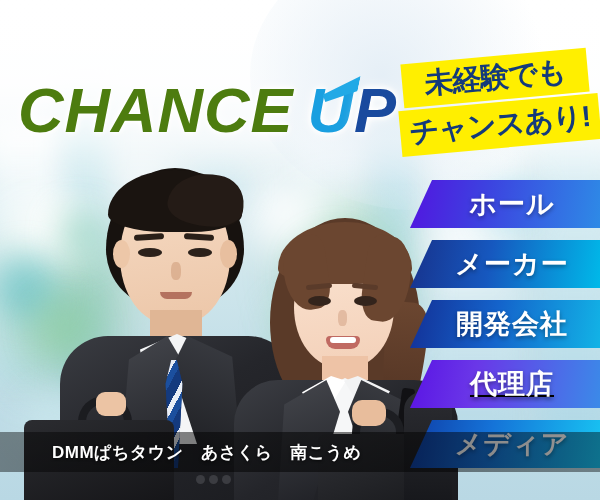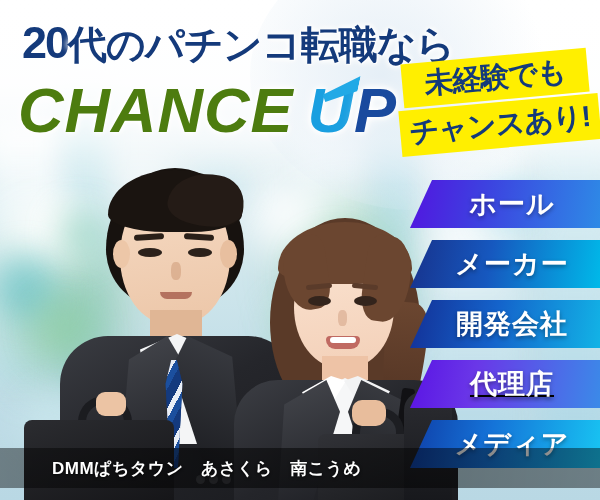--- a/index.html
+++ b/index.html
@@ -174,21 +174,21 @@
     padding-left:14px;
   }
   .bn1{background:linear-gradient(100deg,#17328c 0%,#1658bf 42%,#00b9e9 100%);}
   .bn2{background:linear-gradient(100deg,#5215e0 0%,#3c43e0 40%,#2e8ae6 100%);}
   .bn3{background:linear-gradient(100deg,#133096 0%,#1463cb 45%,#12b3e6 100%);justify-content:center;}
   .bn4{background:linear-gradient(100deg,#5a14e4 0%,#6a37e8 34%,#3b8ae8 100%);text-decoration:underline;}
   .bn5{background:linear-gradient(100deg,#0f3fa8 0%,#1573d8 42%,#18c4f2 100%);}
 
   
   .credit{
-    position:absolute;left:0;bottom:12px;width:600px;height:40px;
+    position:absolute;left:0;bottom:28px;width:600px;height:40px;
     background:linear-gradient(90deg,rgba(0,0,0,.42),rgba(0,0,0,.52) 50%,rgba(0,0,0,.42));
     display:flex;align-items:center;
   }
   .credit span{
     color:#fff;font-size:17px;font-weight:bold;margin-left:52px;letter-spacing:.5px;white-space:nowrap;
     text-shadow:0 1px 3px rgba(0,0,0,.8);
   }
 </style>
 </head>
 <body>
@@ -268,23 +268,20 @@
 
   <div class="bag-l-handle"></div>
   <div class="bag-l"></div>
   <div class="hand-l"></div>
   <div class="bag-r-handle"></div>
   <div class="bag-r"></div>
   <div class="hand-r"></div>
   <div class="arm-r"></div>
   <div class="studs"><i></i><i></i><i></i></div>
 
-  <div class="headline">
-    <span class="num">20</span><span>代のパチンコ転職なら</span>
-  </div>
 
   <div class="logo">
     <span class="chance">CHANCE</span>
     <span class="upwrap">
       <span class="u">U</span>
       <span class="swoosh"></span>
       <span class="p">P</span>
     </span>
   </div>
 

